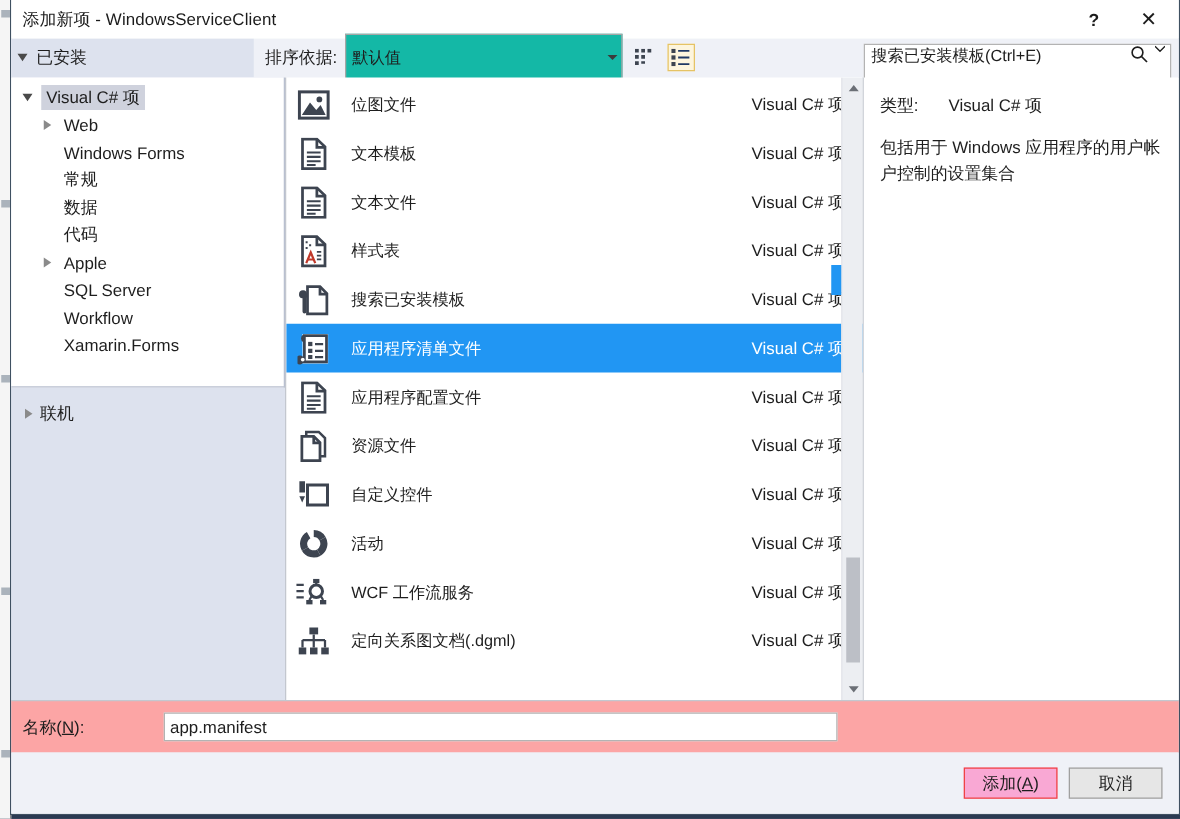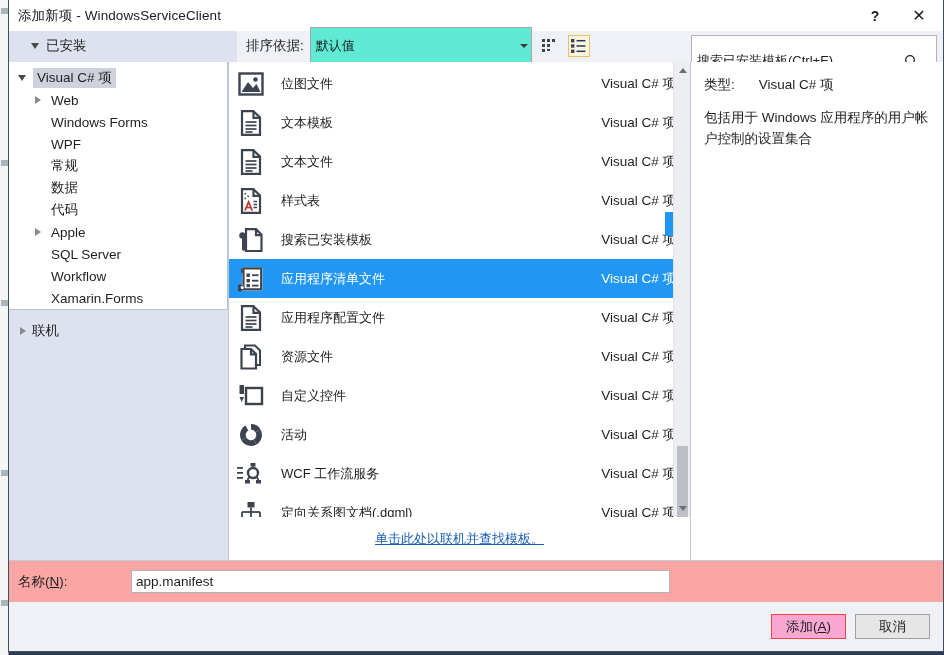--- a/index.html
+++ b/index.html
@@ -63,24 +63,24 @@
 
   
   #toolstrip {
     height: 31px; min-height: 31px;
     background: #eff1f7;
     display: flex; align-items: center;
     position: relative;
     border-bottom: 1px solid transparent;
   }
   #installed-header {
-    width: 228px; height: 31px;
+    width: 194px; height: 31px;
     background: #dde2ee;
     display: flex; align-items: center;
-    padding-left: 22px;
+    padding-left: 5px;
     font-size: 13.5px;
     cursor: default;
   }
   .tri {
     width: 0; height: 0; margin-right: 7px;
     border-left: 4.5px solid transparent;
     border-right: 4.5px solid transparent;
     border-top: 6px solid #4a4a4a;
     display: inline-block;
   }
@@ -100,21 +100,21 @@
     width:0;height:0;
     border-top:4.5px solid transparent;
     border-bottom:4.5px solid transparent;
     border-left:6px solid #8a8a8a;
   }
 
   #sort-area { display: flex; align-items: center; margin-left: 9px; }
   #sort-label { font-size: 13.5px; margin-right: 6px; }
   #sort-select {
     width: 222px; height: 39px;
-    background: #5eead4;
+    background: #14b8a6;
     border: 1px solid #a6a6a6;
     display: flex; align-items: center; justify-content: space-between;
     padding: 0 3px 0 5px;
     font-size: 13px;
     cursor: default;
   }
   #sort-select .chev {
     width: 0; height: 0;
     border-left: 4px solid transparent;
     border-right: 4px solid transparent;
@@ -129,21 +129,21 @@
   }
   .viewbtn.active {
     border: 1px solid #e5c365;
     background: #fdf5dd;
   }
   #search-wrap {
     position: absolute; right: 6px; top: 4px;
     width: 246px; height: 35px;
     background: #fff;
     border: 1px solid #b3b3b3;
-    display: flex; align-items: flex-end;
+    display: flex; align-items: flex-start;
   }
   #search-input {
     flex: 1; border: none; outline: none;
     font-family: "Liberation Sans", sans-serif;
     font-size: 13px; color: #1e1e1e;
     padding-left: 5px; background: transparent;
   }
   #search-input::placeholder { color: #1e1e1e; opacity: 1; }
   #search-icon-box { width: 26px; display: flex; align-items: center; justify-content: center; }
   #search-drop {
@@ -414,23 +414,20 @@
         </div>
 
         <div class="tnode" style="padding-left:26px">
           <span class="tri-right hollow"></span>
           <span class="lbl">Web</span>
         </div>
         <div class="tnode" style="padding-left:38px">
           <span class="lbl">Windows Forms</span>
         </div>
         <div class="tnode" style="padding-left:38px">
-          <span class="lbl">WPF</span>
-        </div>
-        <div class="tnode" style="padding-left:38px">
           <span class="lbl">常规</span>
         </div>
         <div class="tnode" style="padding-left:38px">
           <span class="lbl">数据</span>
         </div>
         <div class="tnode" style="padding-left:38px">
           <span class="lbl">代码</span>
         </div>
         <div class="tnode" style="padding-left:26px">
           <span class="tri-right hollow"></span>
@@ -663,23 +660,20 @@
               <span class="up"></span>
             </div>
           <div id="sb-thumb"></div>
           <div class="sb-arrow" style="position:absolute;bottom:0;left:0">
               <span class="dn"></span>
             </div>
           <div id="sb-mark"></div>
         </div>
       </div>
 
-      <div id="list-footer">
-        <span id="online-link">单击此处以联机并查找模板。</span>
-      </div>
     </div>
 
     <div id="details-col">
       <div id="detail-type-row">
         <span id="detail-type-label">类型:</span>
         <span>Visual C# 项</span>
       </div>
       <div id="detail-desc">包括用于 Windows 应用程序的用户帐户控制的设置集合</div>
     </div>
   </div>

